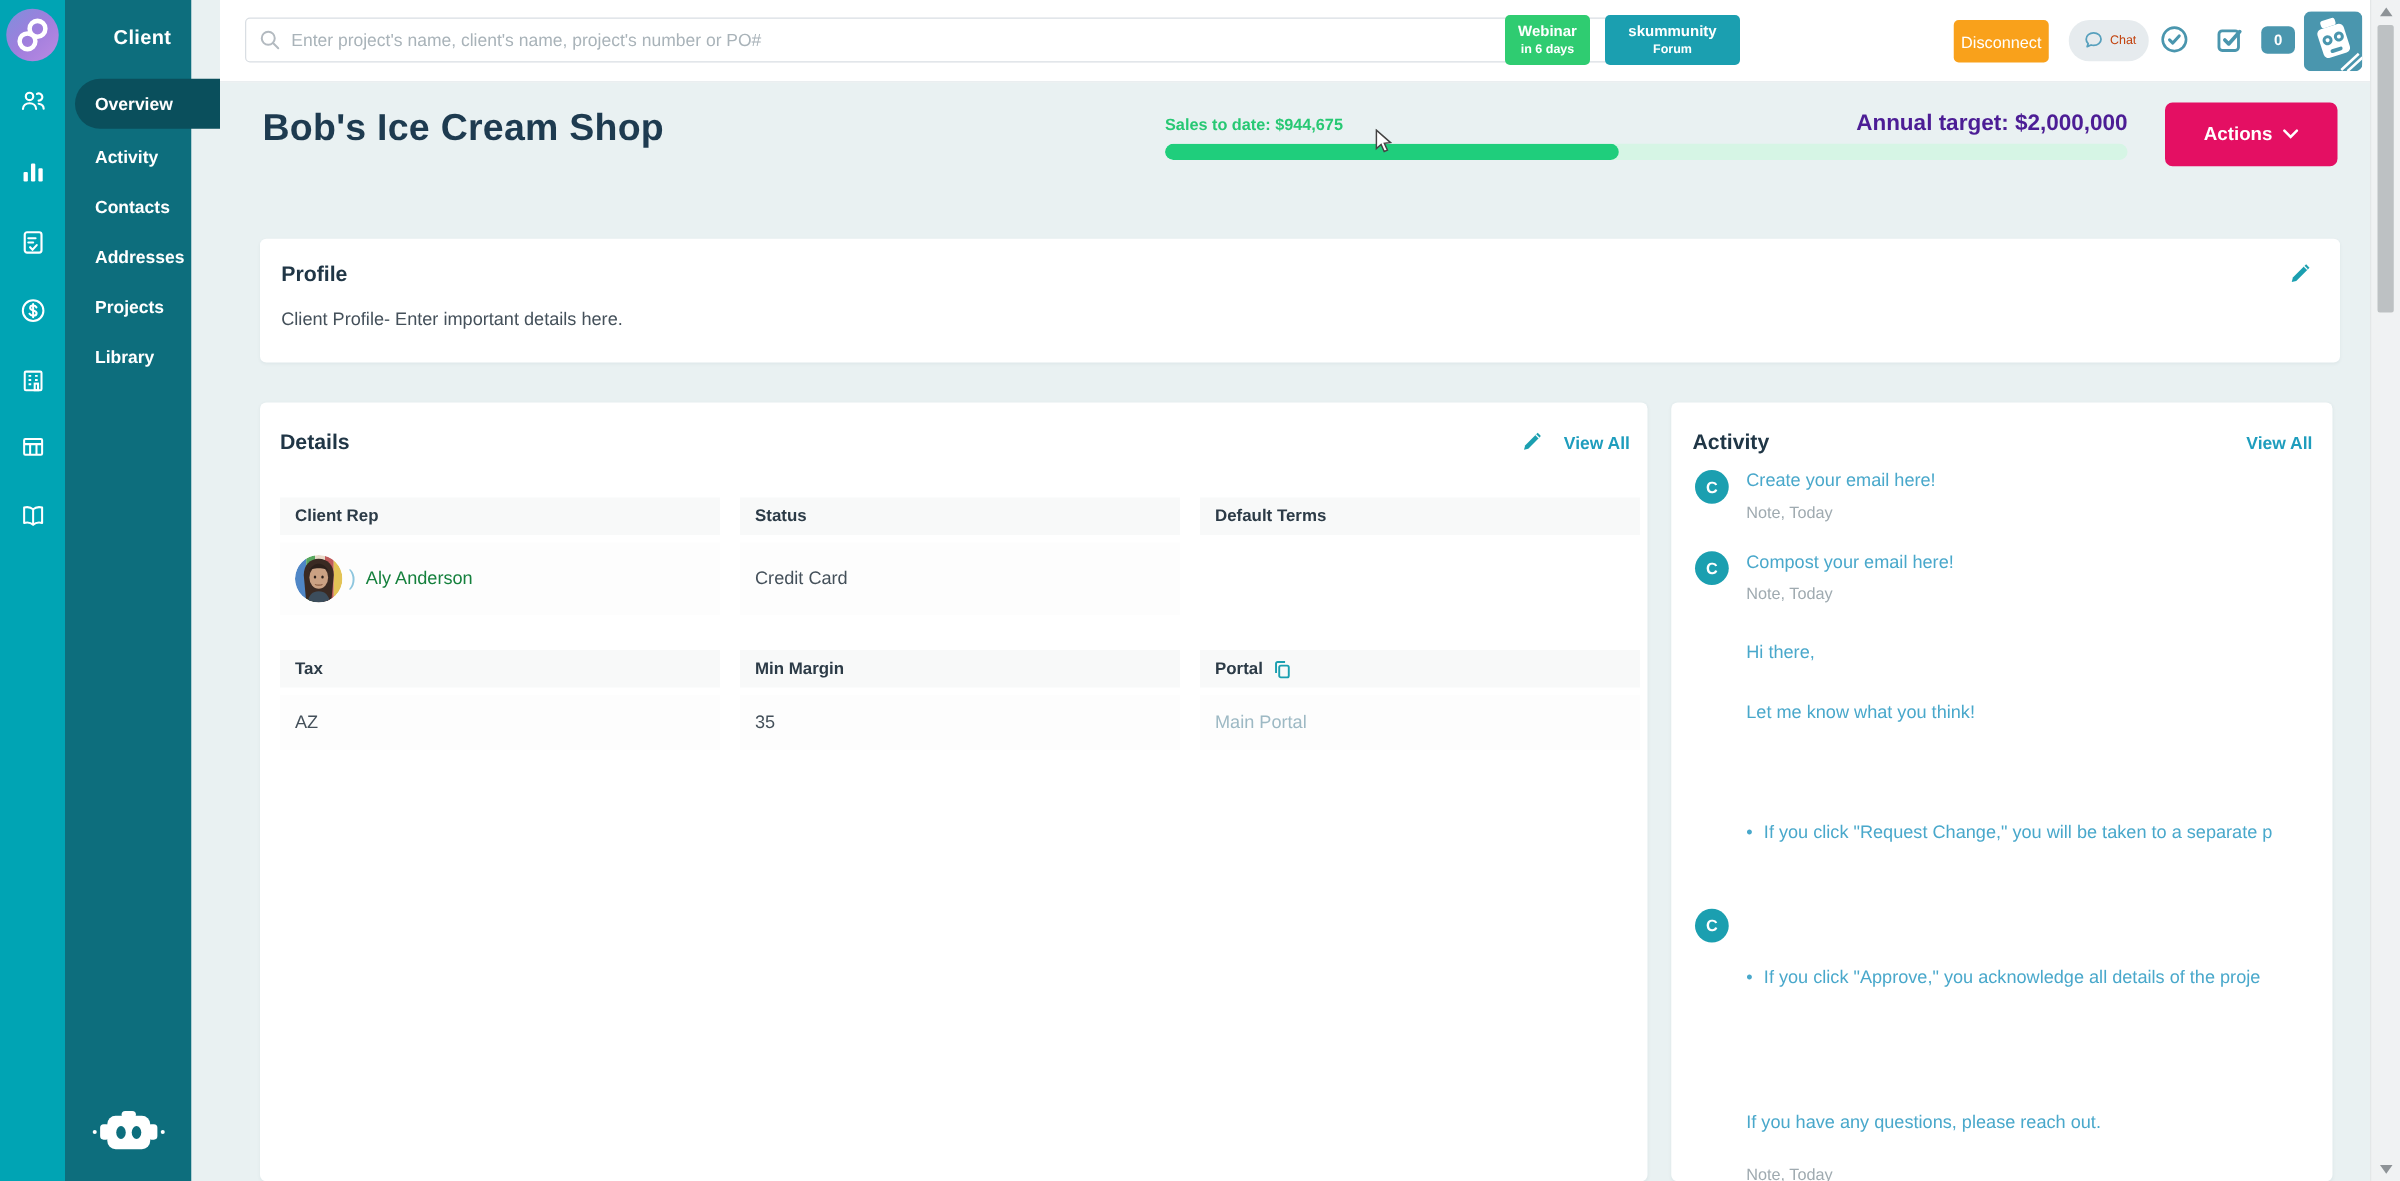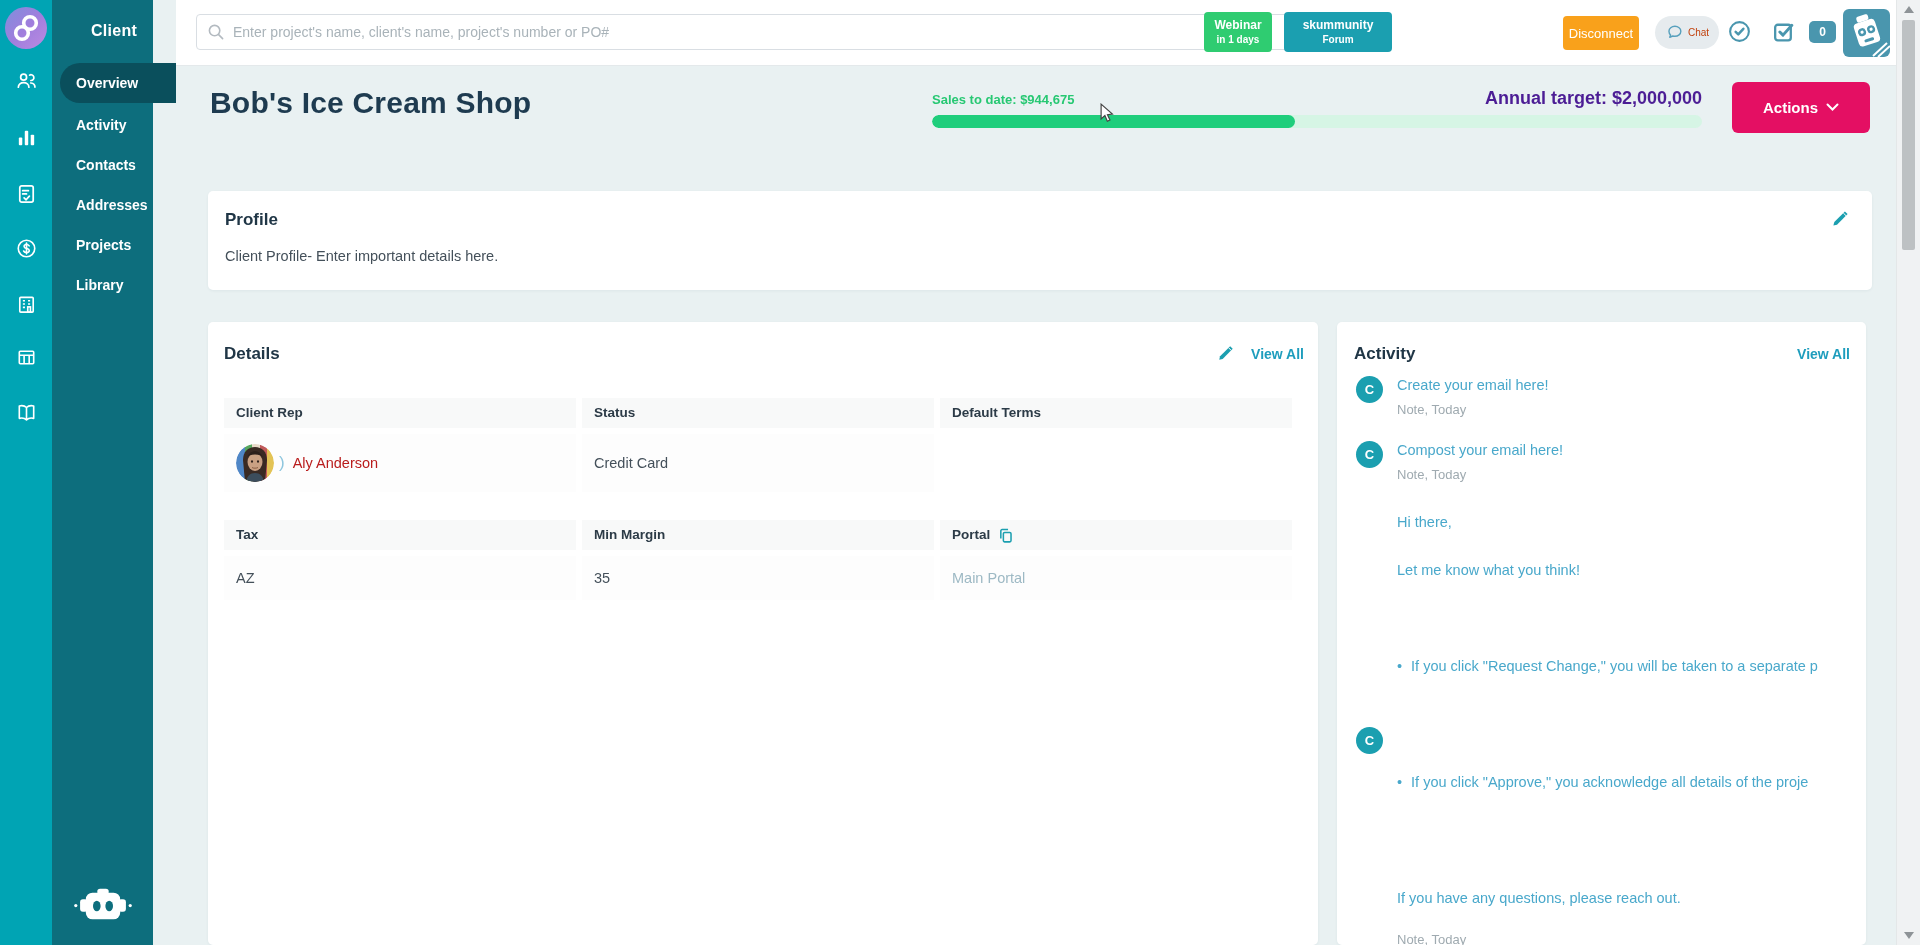--- a/index.html
+++ b/index.html
@@ -54,25 +54,25 @@
 
   .profile-card { left:208px; top:191px; width:1664px; height:99px; }
   .profile-card .card-title { position:absolute; left:17px; top:19px; }
   .profile-card .edit { position:absolute; right:22px; top:18px; width:20px; height:20px; cursor:pointer; }
   .profile-desc { position:absolute; left:17px; top:57px; font-size:14.5px; color:#44505a; }
 
   .details-card { left:208px; top:322px; width:1110px; height:623px; }
   .details-card .card-title { position:absolute; left:16px; top:22px; }
   .details-tools { position:absolute; right:14px; top:22px; display:flex; align-items:center; gap:16px; }
   .details-tools .edit { width:19px; height:19px; cursor:pointer; }
-  .d-row { position:absolute; left:16px; display:flex; gap:6px; }
+  .d-row { position:absolute; left:16px; display:flex; gap:16px; }
   .d-cell { width:352px; padding-left:12px; }
   .d-head .d-cell { background:#f8f9f9; height:30px; line-height:30px; font-size:13.5px; font-weight:bold; color:#2c3b47; display:flex; align-items:center; gap:7px; }
   .d-val .d-cell { background:#fdfdfd; height:100%; display:flex; align-items:center; font-size:14.5px; color:#44505a; }
-  .link { color:#b91c1c; cursor:pointer; text-decoration:none; }
+  .link { color:#15803d; cursor:pointer; text-decoration:none; }
   .muted-link { color:#9db9c4; cursor:pointer; }
   .rep-wrap { display:flex; align-items:center; gap:5px; }
   .rep-avatar { width:38px; height:38px; border-radius:50%; overflow:hidden; flex:0 0 38px; }
   .rep-arc { color:#8ec6de; font-size:17px; margin-right:3px; }
 
   .activity-card { left:1337px; top:322px; width:529px; height:623px; overflow:hidden; }
   .activity-card .card-title { position:absolute; left:17px; top:22px; }
   .activity-card .view-all { position:absolute; right:16px; top:24px; }
   .act-avatar { position:absolute; left:19px; width:27px; height:27px; border-radius:50%; background:#1b9fb0; color:#fff; font-size:13px; font-weight:bold; text-align:center; line-height:27px; }
   .act-title { position:absolute; left:60px; font-size:14.5px; color:#49a8cb; cursor:pointer; white-space:nowrap; }
@@ -166,21 +166,21 @@
   <div class="topbar">
     <div class="search-wrap">
       <svg class="mag" viewBox="0 0 20 20" fill="none" stroke="#b3bac0" stroke-width="1.6" stroke-linecap="round">
         <circle cx="8.6" cy="8.6" r="5.2"></circle>
           <path d="M12.6 12.6l4 4"></path>
       </svg>
       <input type="text" placeholder="Enter project's name, client's name, project's number or PO#" style="">
     </div>
     <button class="pill-btn btn-webinar">
       <span class="l1">Webinar</span>
-      <span class="l2">in 1 days</span>
+      <span class="l2">in 6 days</span>
     </button>
     <button class="pill-btn btn-forum">
       <span class="l1">skummunity</span>
       <span class="l2">Forum</span>
     </button>
     <button class="btn-disconnect">Disconnect</button>
     <div class="chat-pill">
       <svg width="19" height="19" viewBox="0 0 24 24" fill="none" stroke="#57a0bd" stroke-width="1.8" stroke-linejoin="round">
         <path d="M20 10.5c0 3.6-3.4 6.3-7.5 6.3-.9 0-1.8-.1-2.6-.4L6 18l1-2.9C5.8 14 5 12.3 5 10.5 5 6.9 8.4 4.2 12.5 4.2S20 6.9 20 10.5z"></path>
       </svg>

